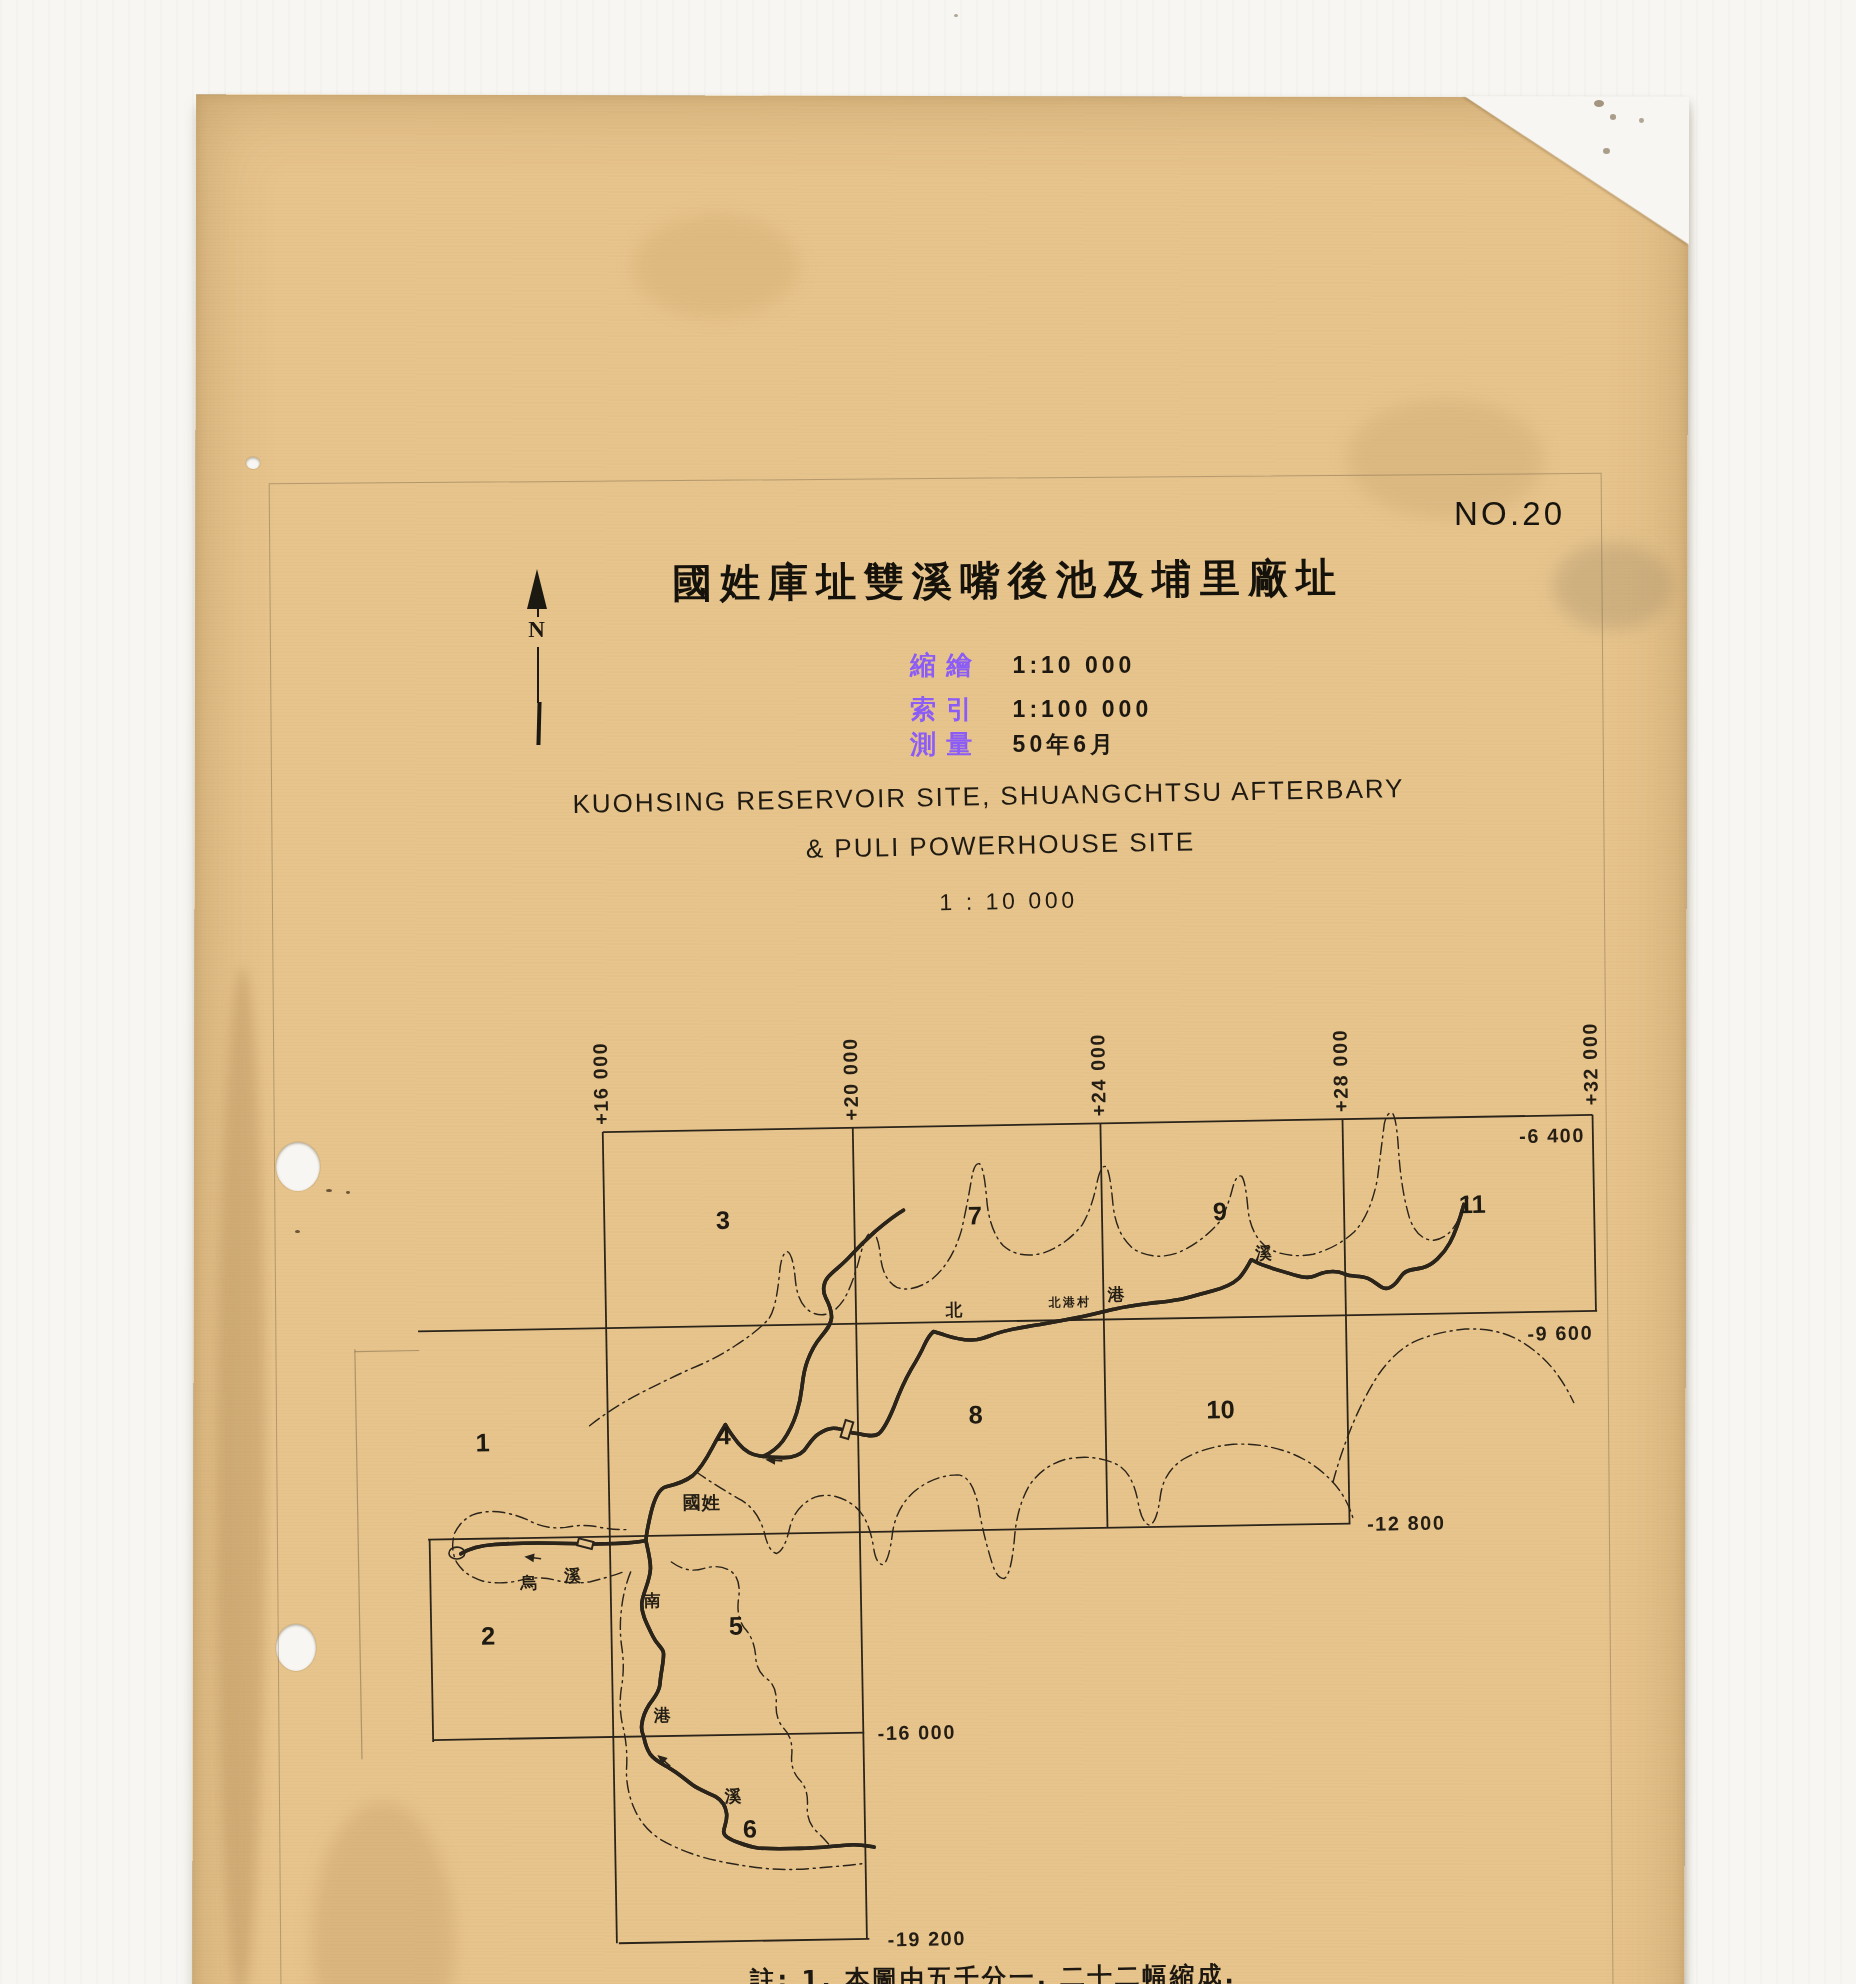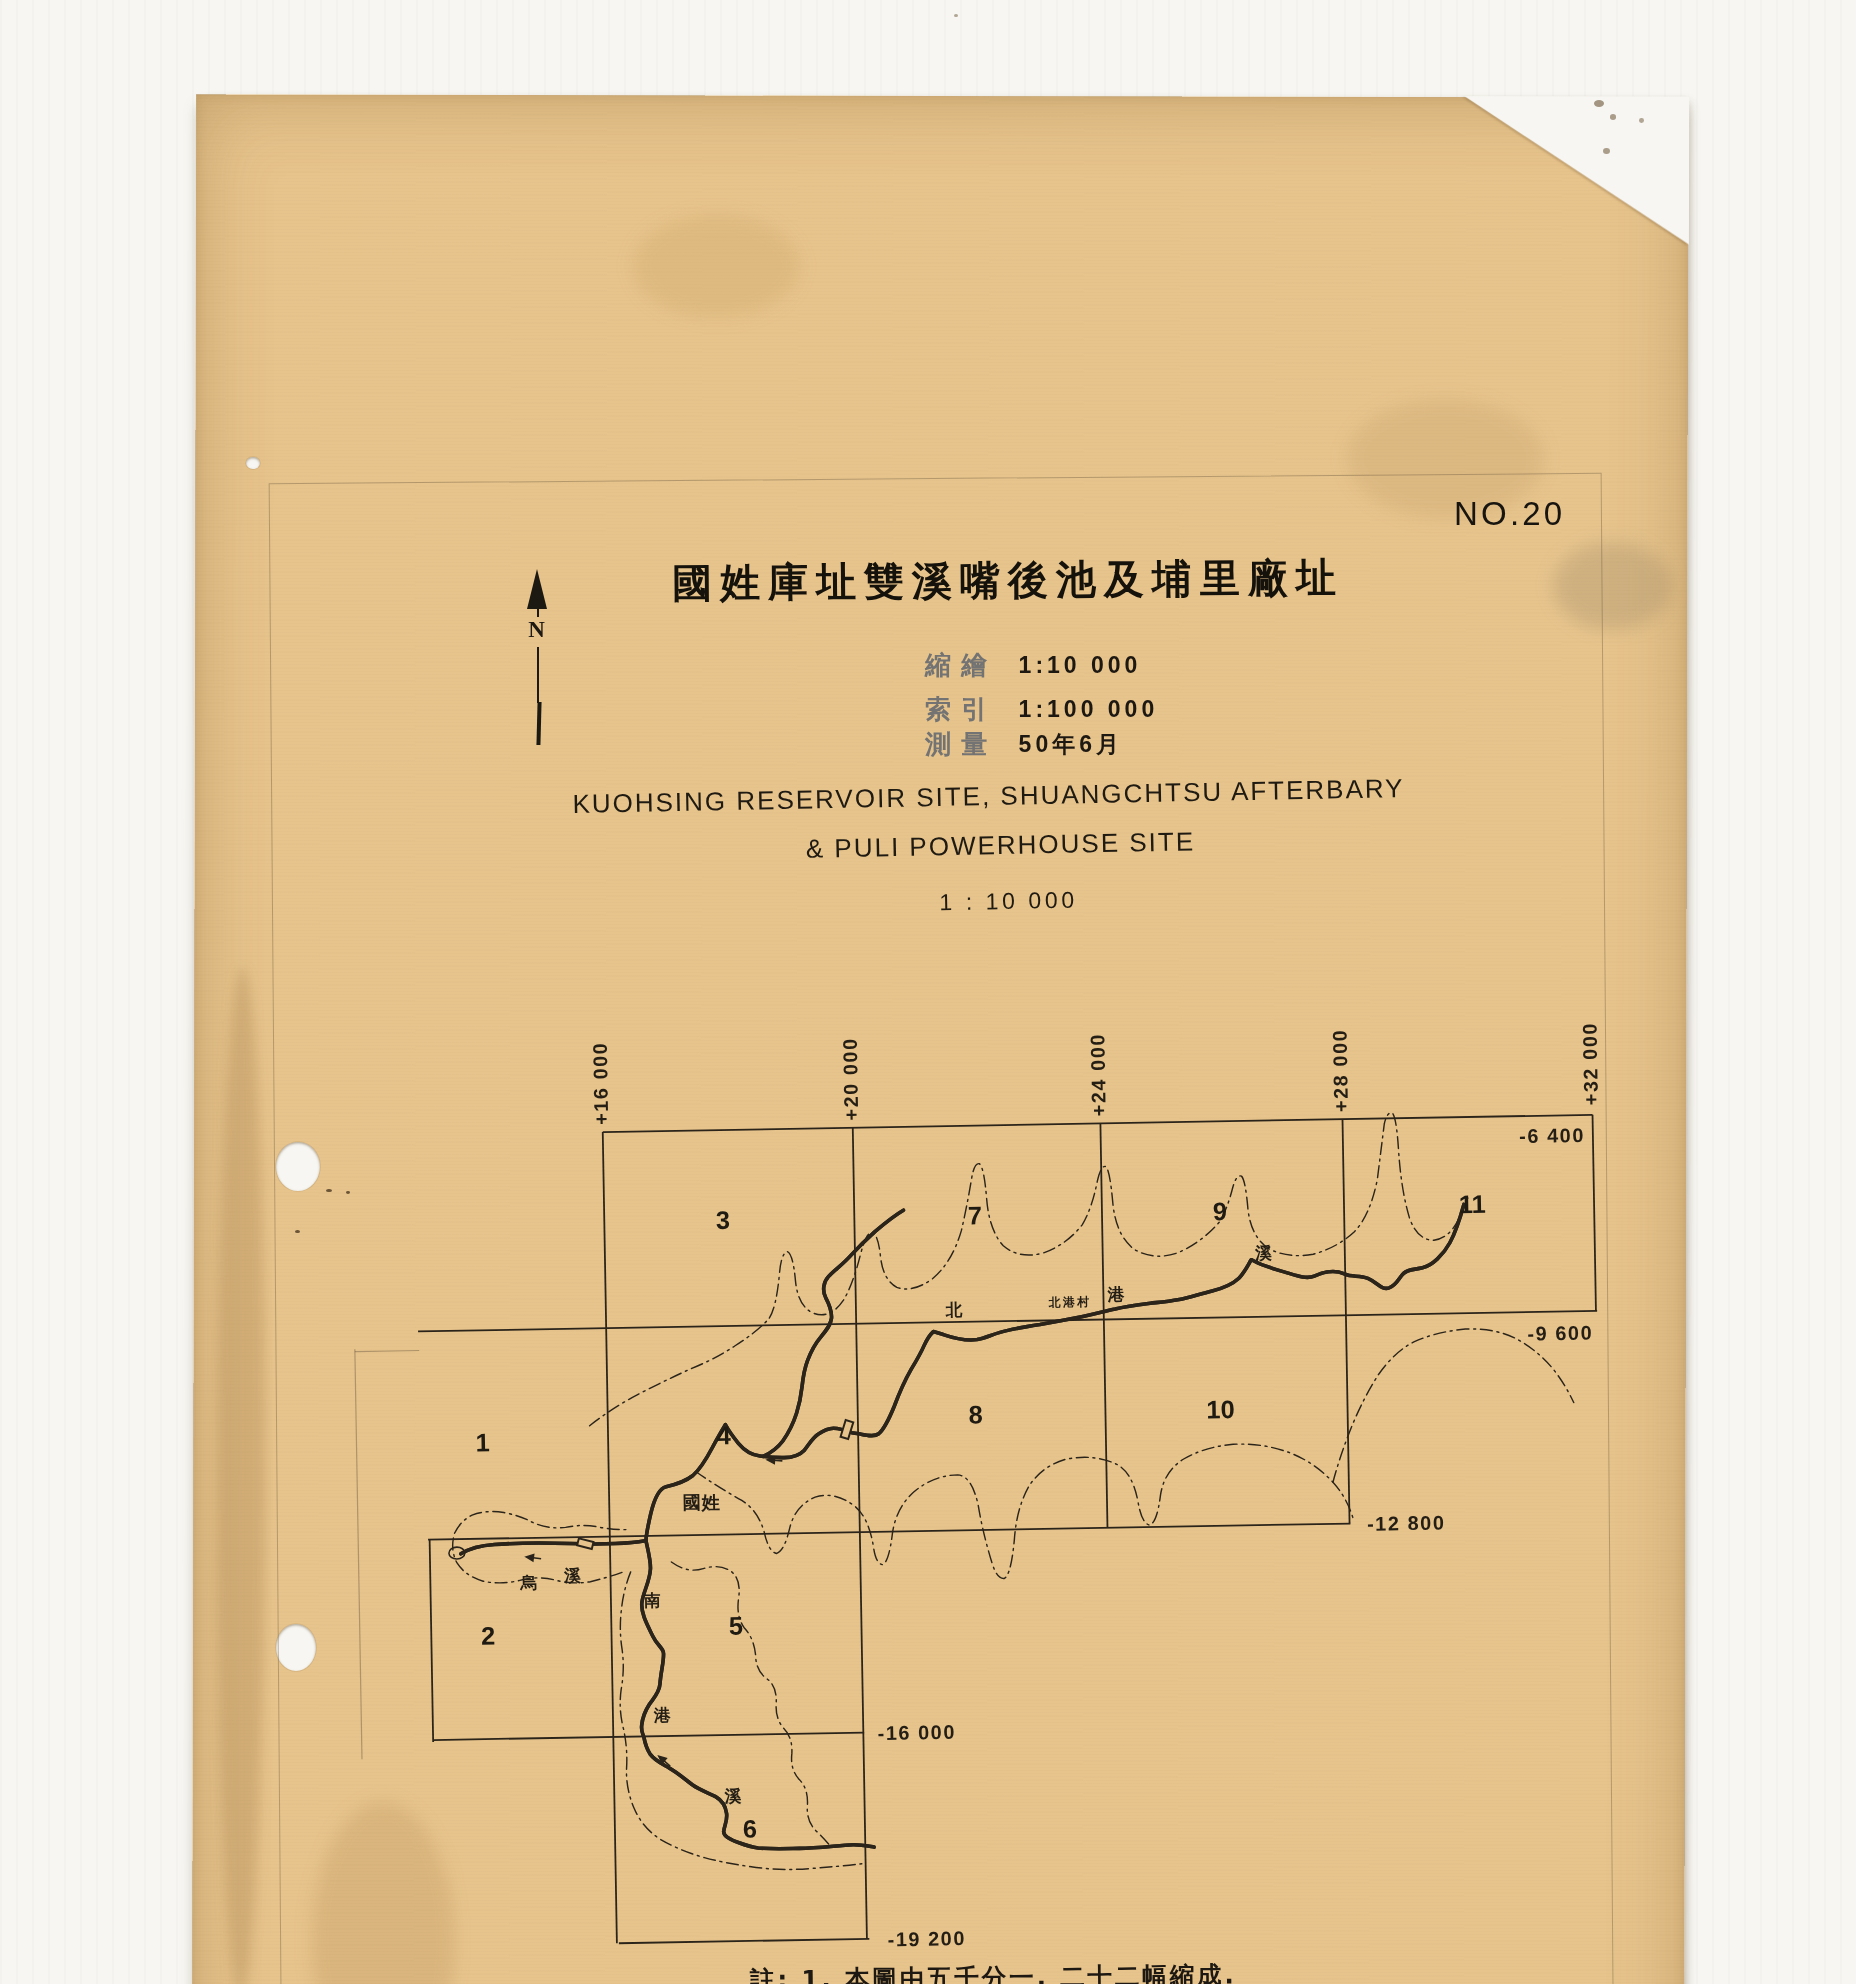--- a/index.html
+++ b/index.html
@@ -28,23 +28,23 @@
   .hole{background:#f7f6f2;border-radius:50%;box-shadow:inset 0 1.2px 2.4px rgba(90,70,40,.45), 0 0 0 0.8px rgba(120,90,50,.15);}
   .speck{background:#6b5536;border-radius:50%;}
   
   #frame{left:275px;top:478px;width:1331px;height:1618px;
     border:1.2px solid rgba(100,84,60,.38);transform:rotate(-.45deg);}
   .cjk{font-family:"DejaVu Sans","Liberation Serif",serif;}
   #no-label{left:1454px;top:495px;font-size:33px;letter-spacing:3.2px;color:#181510;}
   #title-cn{left:623px;top:553px;width:770px;text-align:center;font-size:40px;
     font-weight:bold;letter-spacing:8px;color:#15110b;transform:rotate(-.5deg);}
   .scale-row{left:910px;height:40px;white-space:nowrap;}
-  .scale-row .lbl{display:inline-block;font-size:26px;letter-spacing:10.3px;font-weight:bold;color:#737373;vertical-align:middle;margin-left:15px;}
+  .scale-row .lbl{display:inline-block;font-size:26px;letter-spacing:10.3px;font-weight:bold;color:#8b5cf6;vertical-align:middle;}
   .scale-row .val{display:inline-block;font-size:23px;font-weight:bold;letter-spacing:4px;color:#1d1811;
-    vertical-align:middle;margin-left:21px;font-family:"Liberation Sans",sans-serif;}
+    vertical-align:middle;margin-left:30px;font-family:"Liberation Sans",sans-serif;}
   .en-line{width:1191px;text-align:center;font-weight:400;color:#1f1a12;transform:rotate(-1.1deg);
     font-family:"Liberation Sans",sans-serif;}
   #en1{left:393px;top:781px;font-size:26px;letter-spacing:2px;}
   #en2{left:405px;top:830px;font-size:26px;letter-spacing:2px;}
   #en3{left:413px;top:888px;font-size:23px;letter-spacing:3.6px;}
   
   #north{left:525px;top:569px;width:28px;height:179px;}
   #north .head{position:absolute;left:2.4px;top:0;width:0;height:0;
     border-left:10.7px solid transparent;border-right:10.7px solid transparent;border-bottom:40px solid #1c1812;}
   #north .notch{position:absolute;left:12px;top:37px;width:2.4px;height:11px;background:#1c1812;}

